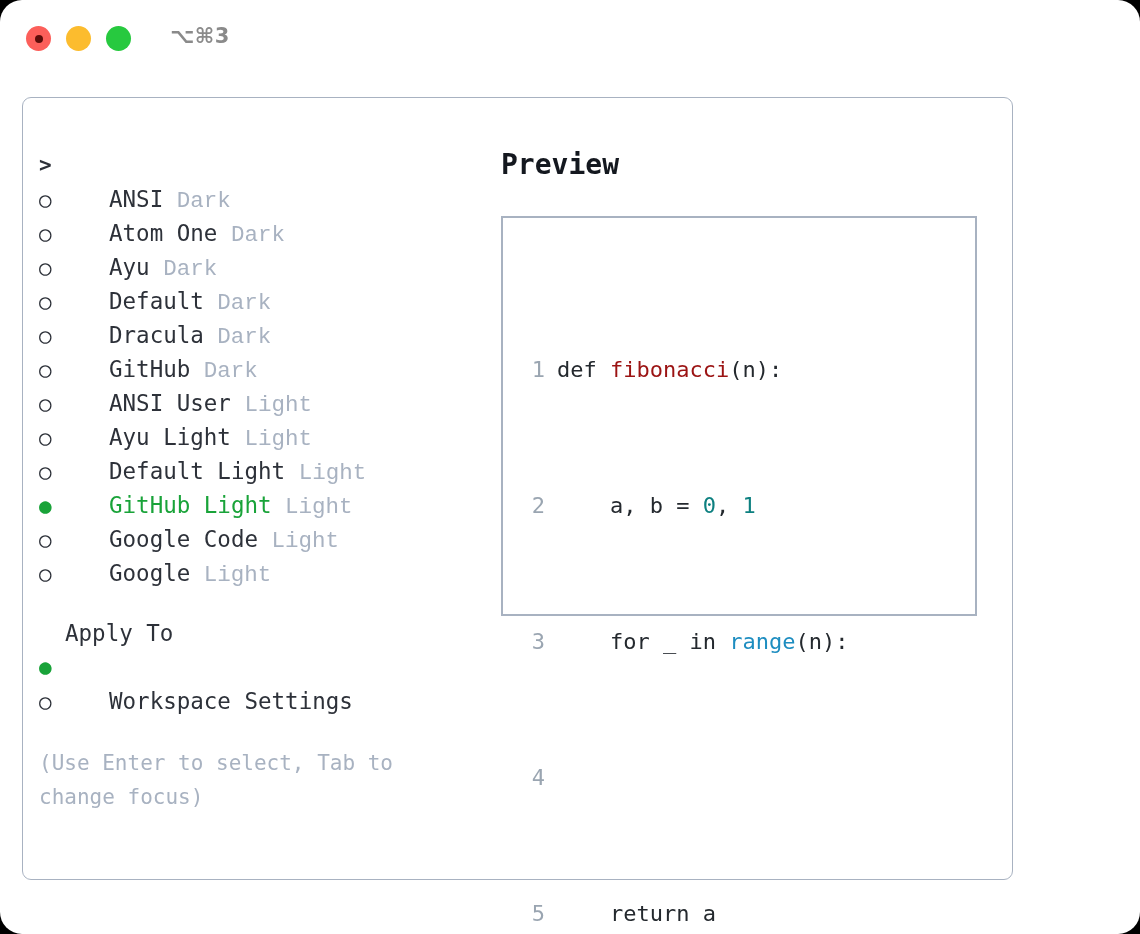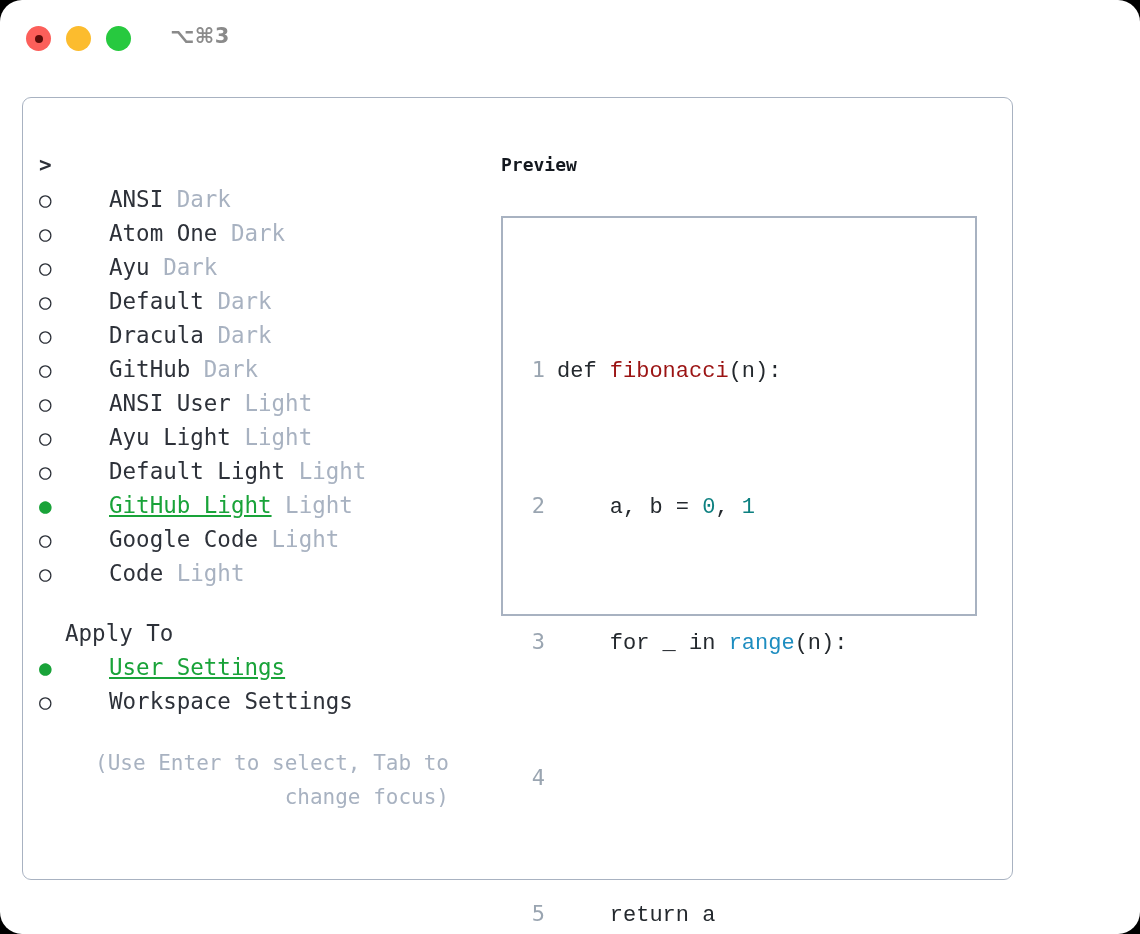--- a/index.html
+++ b/index.html
@@ -111,42 +111,41 @@
     color: #2d3139;
     font-size: 21px;
   }
   .marker.sel { color: #19a339; }
   .row.heading {
     font-weight: bold;
     color: #14181f;
   }
   .row.subheading .marker { color: transparent; }
   .label { color: #2d3139; margin-left: 44px; }
-  .row.selected .label { color: #19a339; text-decoration: underline; }
-  .suffix { color: #a8b2c1; }
+  .row.selected .label { color: #19a339; }
+  .suffix { color: #a8b2c1; font-family: Liberation Mono, monospace; }
   .spacer-md { height: 26px; }
 
   .hint {
     margin-top: 28px;
     font-size: 21px;
     line-height: 34px;
     color: #a8b2c1;
     width: 410px;
-    text-align: right;
   }
 
   
   .right-col {
     position: absolute;
     left: 478px;
     top: 50px;
     width: 500px;
   }
   .preview-title {
-    font-size: 18px;
+    font-size: 28px;
     font-weight: bold;
     color: #14181f;
     line-height: 34px;
     margin-bottom: 34px;
   }
   .preview-panel {
     width: 476px;
     height: 400px;
     border: 2px solid #a8b2c1;
     box-sizing: border-box;
@@ -163,21 +162,21 @@
   }
   .cline { display: flex; align-items: baseline; height: 34px; }
   .gutter {
     display: inline-block;
     width: 28px;
     flex: 0 0 28px;
     text-align: right;
     color: #9aa5b1;
     margin-right: 12px;
   }
-  .ctext { color: #24292e; white-space: pre; font-family: Liberation Mono, monospace; }
+  .ctext { color: #24292e; white-space: pre; }
   .tok-fn   { color: #9b1313; }
   .tok-num  { color: #0d8080; }
   .tok-call { color: #1d8dc0; text-align: right; }
   .tok-punct{ color: #24292e; }
 </style>
 </head>
 <body>
 
 <div class="window">
 
@@ -228,30 +227,30 @@
         <div class="row">
           <span class="marker">○</span><span class="label">Default Light</span><span class="suffix"> <span>Light</span></span>
         </div>
         <div class="row selected">
           <span class="marker sel">●</span><span class="label">GitHub Light</span><span class="suffix"> <span>Light</span></span>
         </div>
         <div class="row">
           <span class="marker">○</span><span class="label">Google Code</span><span class="suffix"> <span>Light</span></span>
         </div>
         <div class="row">
-          <span class="marker">○</span><span class="label">Code</span><span class="suffix"> <span>Light</span></span>
+          <span class="marker">○</span><span class="label">Google</span><span class="suffix"> <span>Light</span></span>
         </div>
 
         <div class="spacer-md"></div>
 
         <div class="row subheading">
           <span class="marker">&nbsp;</span><span>Apply To</span>
         </div>
         <div class="row selected">
-          <span class="marker sel">●</span><span class="label">User Settings</span>
+          <span class="marker sel">●</span>
         </div>
         <div class="row">
           <span class="marker">○</span><span class="label">Workspace Settings</span>
         </div>
 
         <div class="hint">(Use Enter to select, Tab to change focus)</div>
       </div>
 
       <div class="right-col">
         <div class="preview-title">Preview</div>

